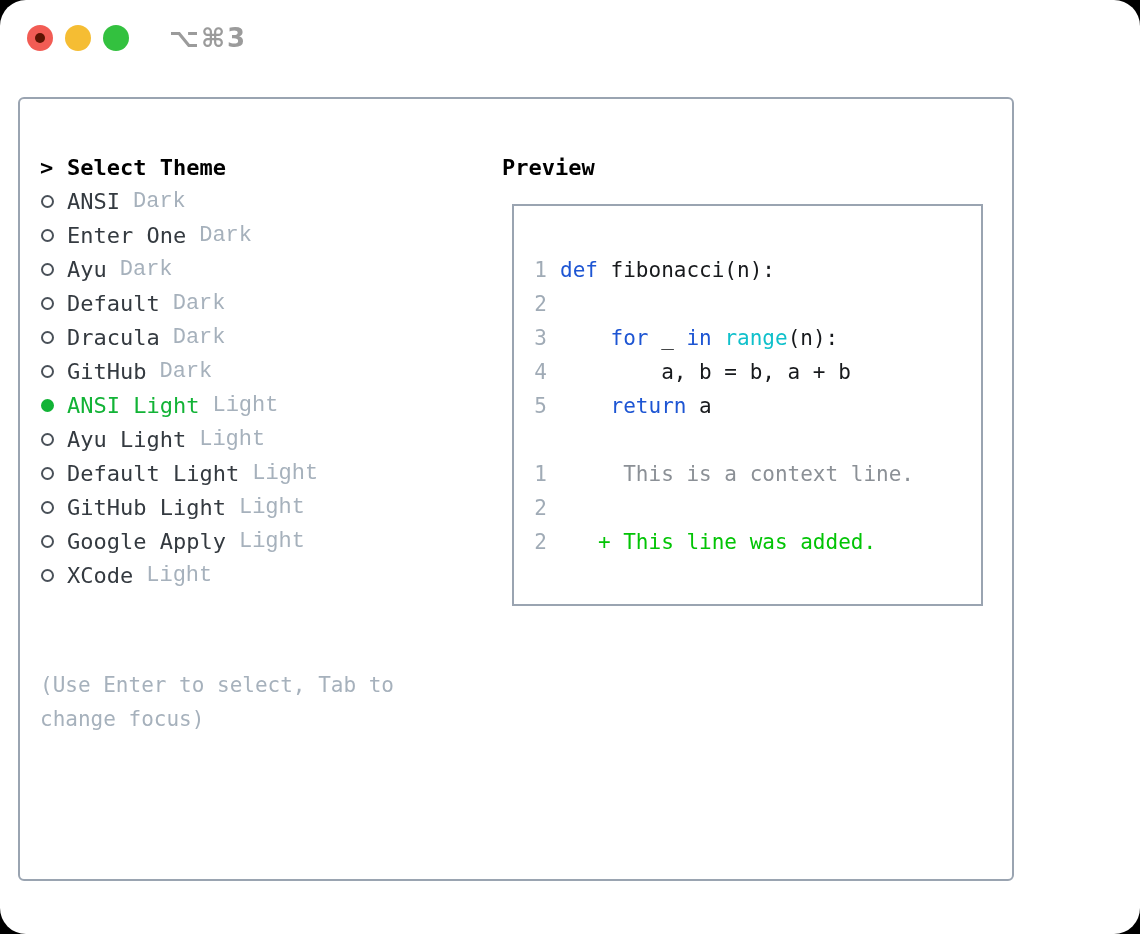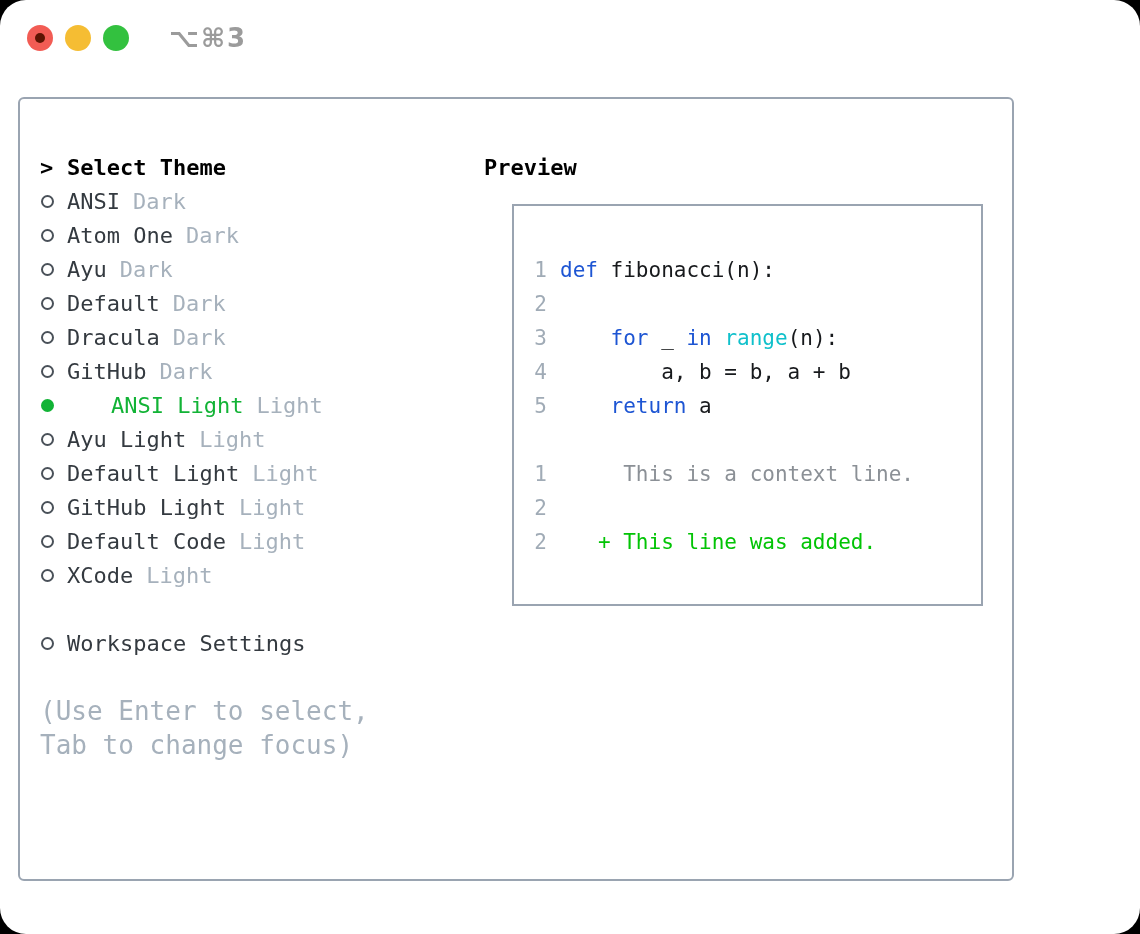--- a/index.html
+++ b/index.html
@@ -42,30 +42,30 @@
   }
   .row{display:flex;align-items:center;height:34px;}
   .marker{width:27px;display:flex;align-items:center;flex:none;}
   .gt{font-weight:bold;color:var(--c-heading);}
   .circle{
     width:13px;height:13px;border-radius:50%;
     border:2px solid #4a5159;box-sizing:border-box;margin-left:1px;
   }
   .circle.filled{background:var(--c-accent);border-color:var(--c-accent);}
   .head{font-weight:bold;color:var(--c-heading);}
-  .theme-name.selected{color:var(--c-accent);margin-left:44px;}
-  .variant{color:var(--c-muted);margin-left:13px;white-space:pre;}
+  .theme-name.selected{color:var(--c-accent);}
+  .variant{color:var(--c-muted);margin-left:13px;white-space:pre;font-family:Liberation Mono, monospace;}
   .spacer{height:34px;}
   .hint{
-    margin-top:0;width:382px;line-height:34px;
-    color:var(--c-muted);font-size:26px;
+    margin-top:8px;width:382px;line-height:34px;
+    color:var(--c-muted);font-size:21px;
   }
   
   .preview-label{
-    position:absolute;left:464px;top:51px;height:34px;
+    position:absolute;left:482px;top:51px;height:34px;
     display:flex;align-items:center;
     font-size:22px;font-weight:bold;color:var(--c-heading);
   }
   .preview-box{
     position:absolute;left:492px;top:105px;width:471px;height:402px;
     border:2px solid var(--c-border);background:#fff;
     box-sizing:border-box;padding-top:47px;
   }
   .code-line{display:flex;align-items:center;height:34px;font-size:21px;}
   .lnum{width:33px;flex:none;text-align:right;color:var(--c-linenum);}
@@ -105,21 +105,21 @@
             <span class="marker">
               <span class="circle"></span>
             </span>
             <span class="theme-name">ANSI</span>
             <span class="variant">Dark</span>
           </div>
           <div class="row">
             <span class="marker">
               <span class="circle"></span>
             </span>
-            <span class="theme-name">Atom One</span>
+            <span class="theme-name">Enter One</span>
             <span class="variant">Dark</span>
           </div>
           <div class="row">
             <span class="marker">
               <span class="circle"></span>
             </span>
             <span class="theme-name">Ayu</span>
             <span class="variant">Dark</span>
           </div>
           <div class="row">
@@ -168,42 +168,36 @@
             <span class="marker">
               <span class="circle"></span>
             </span>
             <span class="theme-name">GitHub Light</span>
             <span class="variant">Light</span>
           </div>
           <div class="row">
             <span class="marker">
               <span class="circle"></span>
             </span>
-            <span class="theme-name">Default Code</span>
+            <span class="theme-name">Google Apply</span>
             <span class="variant">Light</span>
           </div>
           <div class="row">
             <span class="marker">
               <span class="circle"></span>
             </span>
             <span class="theme-name">XCode</span>
             <span class="variant">Light</span>
           </div>
         </div>
 
       <div class="spacer"></div>
 
 
       <div id="apply-to-list">
-          <div class="row">
-            <span class="marker">
-              <span class="circle"></span>
-            </span>
-            <span class="theme-name">Workspace Settings</span>
-          </div>
         </div>
 
       <div class="spacer"></div>
 
       <div class="hint">(Use Enter to select, Tab to change focus)</div>
     </div>
 
     <div class="preview-label">Preview</div>
 
     <div class="preview-box">

